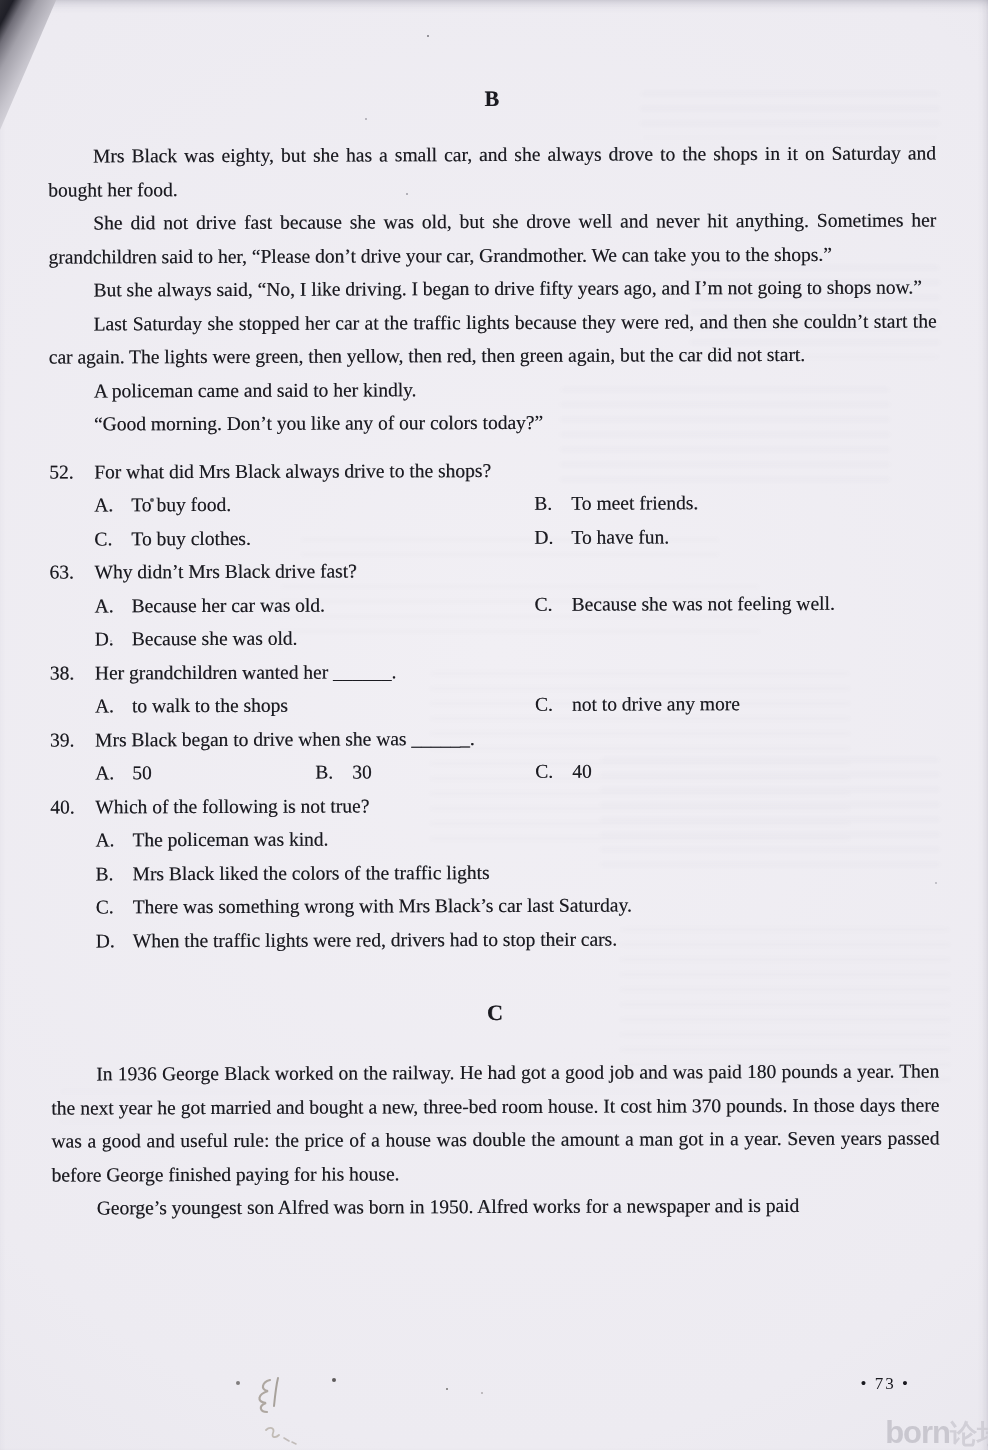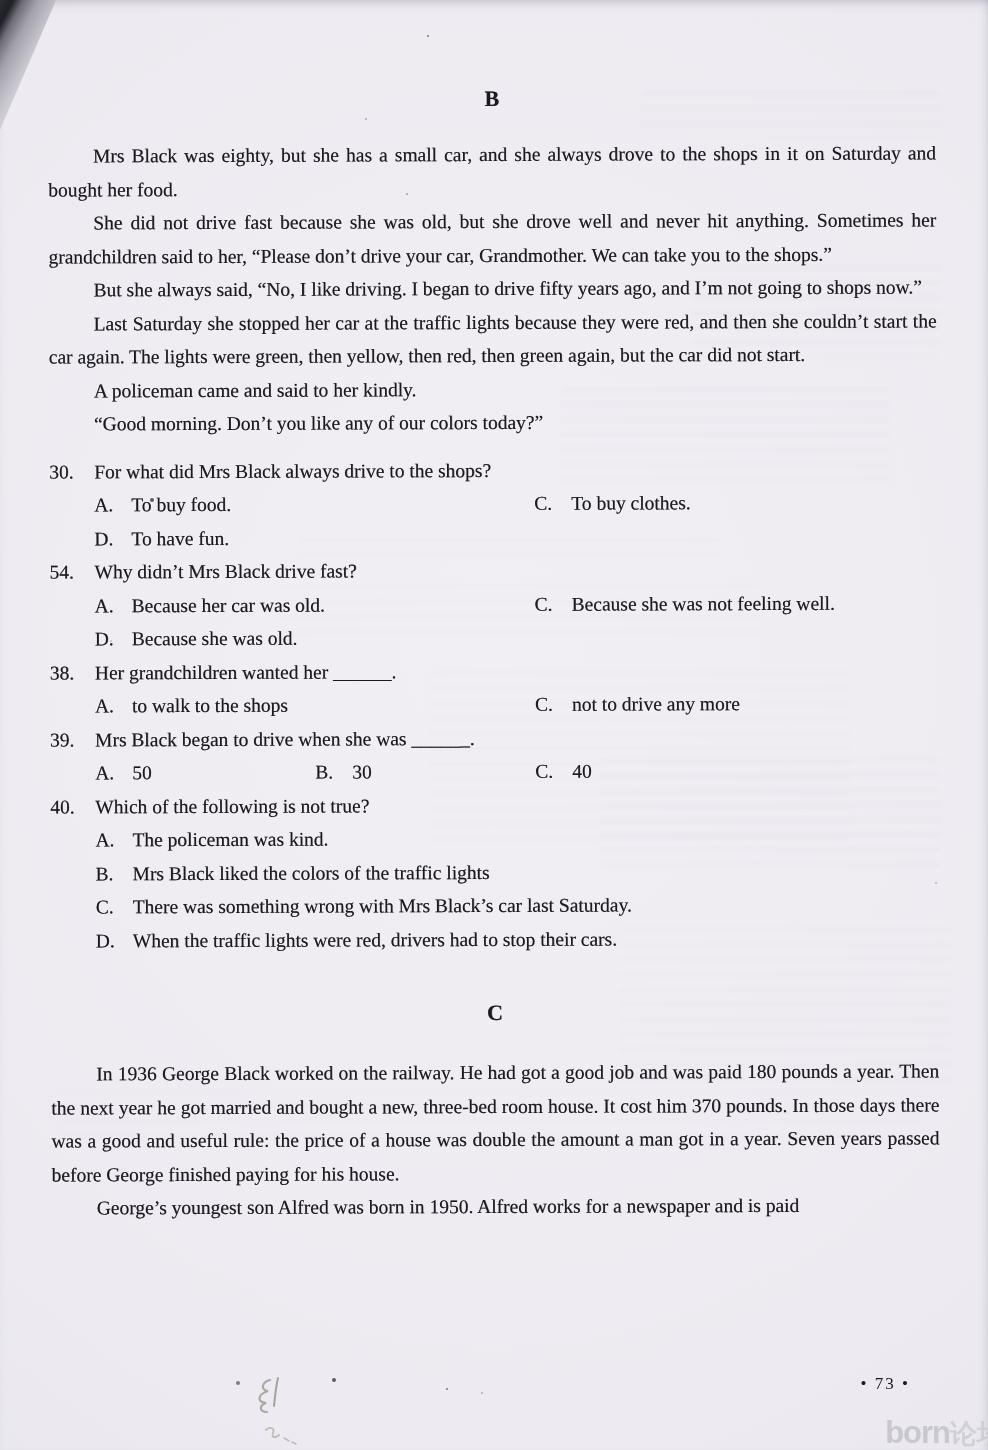--- a/index.html
+++ b/index.html
@@ -136,32 +136,33 @@
       <p class="para">But she always said, “No, I like driving. I began to drive fifty years ago, and I’m not going to shops now.”</p>
       <p class="para">Last Saturday she stopped her car at the traffic lights because they were red, and then she couldn’t start the car again. The lights were green, then yellow, then red, then green again, but the car did not start.</p>
       <p class="para">A policeman came and said to her kindly.</p>
       <p class="para">“Good morning. Don’t you like any of our colors today?”</p>
     </div>
 
     <div class="questions">
 
       <div class="question">
         <div class="q-line">
-          <span class="q-num">30.</span><span class="q-text">For what did Mrs Black always drive to the shops?</span>
+          <span class="q-num">52.</span><span class="q-text">For what did Mrs Black always drive to the shops?</span>
         </div>
         <div class="opt-grid">
           <div class="opt"><span class="opt-label">A.</span><span>To buy food.</span></div>
+          <div class="opt"><span class="opt-label">B.</span><span>To meet friends.</span></div>
           <div class="opt"><span class="opt-label">C.</span><span>To buy clothes.</span></div>
           <div class="opt"><span class="opt-label">D.</span><span>To have fun.</span></div>
         </div>
       </div>
 
       <div class="question">
         <div class="q-line">
-          <span class="q-num">54.</span><span class="q-text">Why didn’t Mrs Black drive fast?</span>
+          <span class="q-num">63.</span><span class="q-text">Why didn’t Mrs Black drive fast?</span>
         </div>
         <div class="opt-grid">
           <div class="opt"><span class="opt-label">A.</span><span>Because her car was old.</span></div>
           <div class="opt"><span class="opt-label">C.</span><span>Because she was not feeling well.</span></div>
           <div class="opt"><span class="opt-label">D.</span><span>Because she was old.</span></div>
         </div>
       </div>
 
       <div class="question">
         <div class="q-line">

